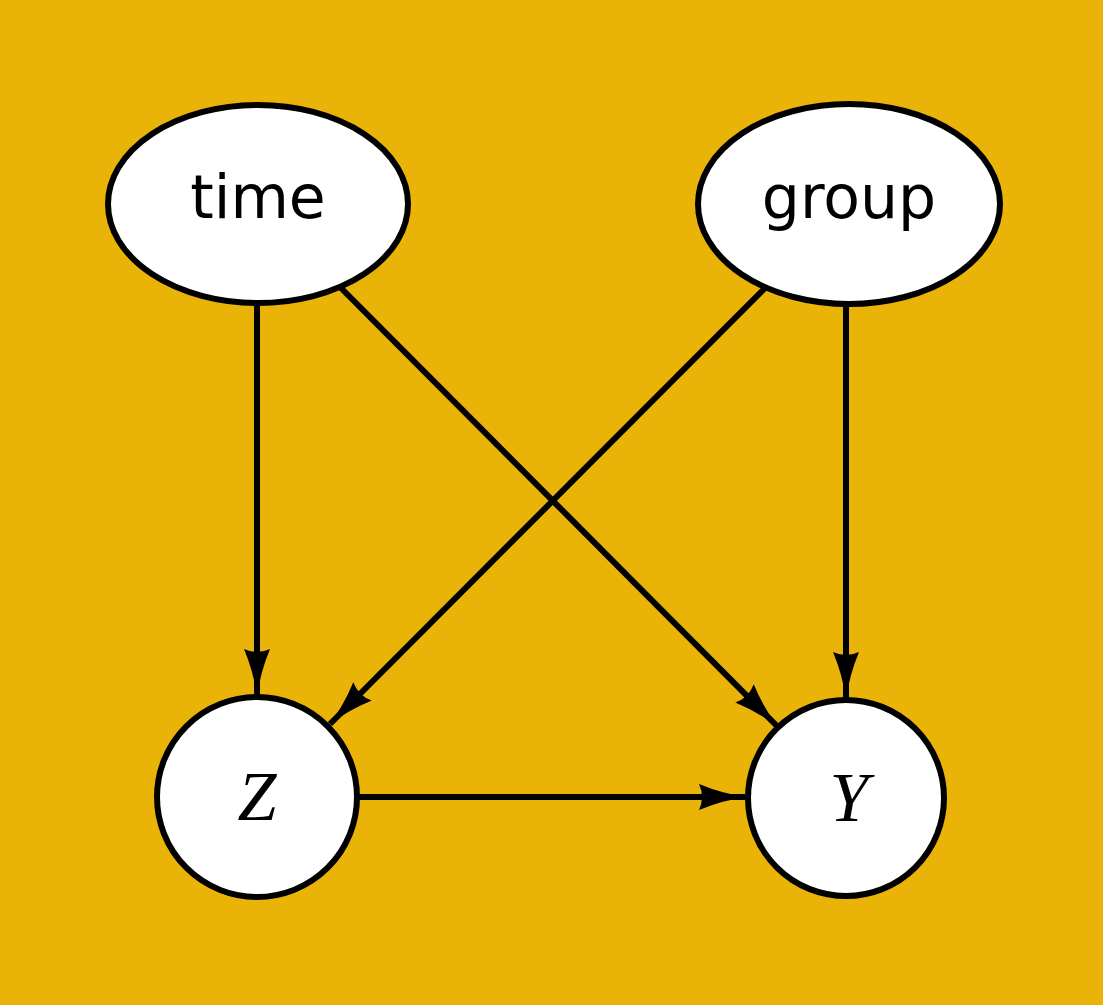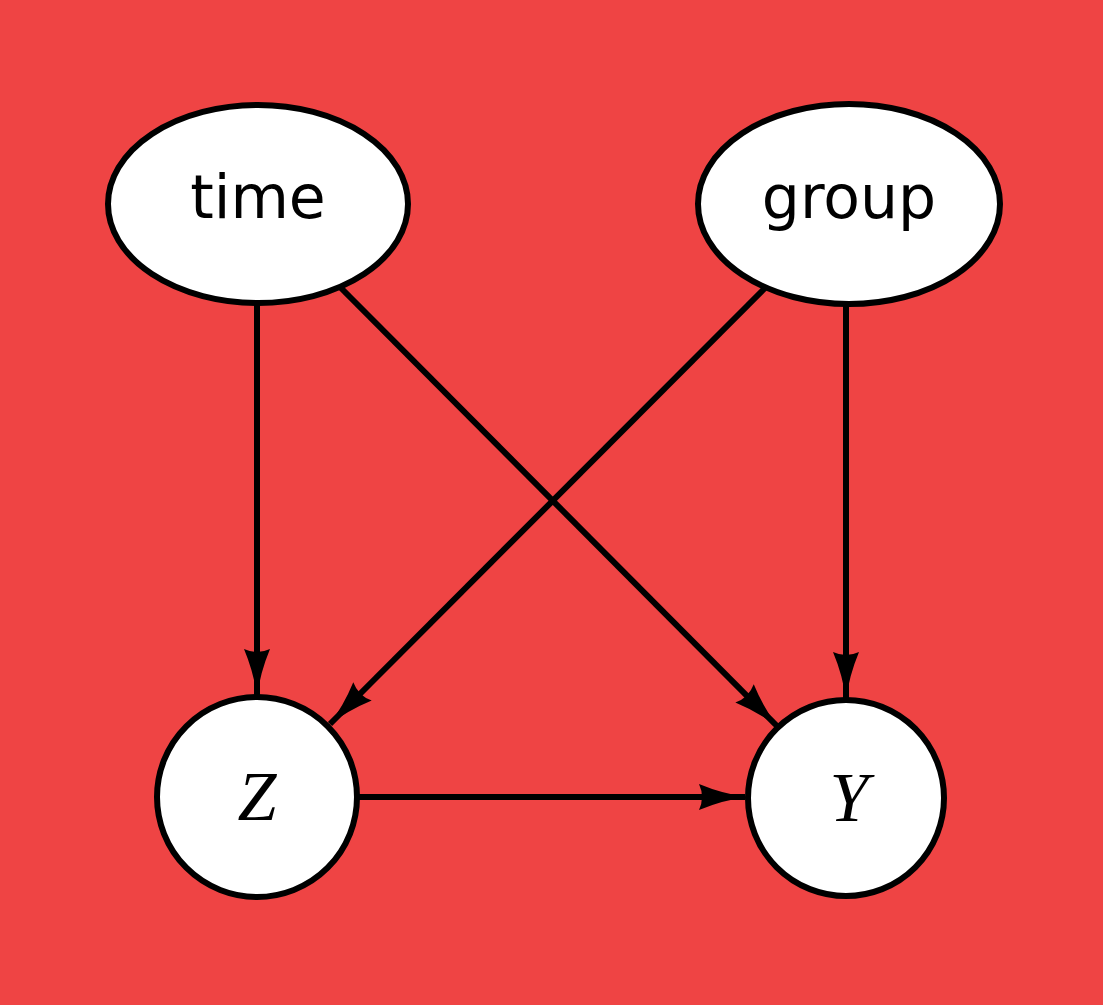--- a/index.html
+++ b/index.html
@@ -4,21 +4,21 @@
 <style>
   html, body {
     margin: 0;
     padding: 0;
     background: #ffffff;
   }
   .stage {
     position: relative;
     width: 1103px;
     height: 1005px;
-    background: #ef4444;
+    background: #eab308;
     overflow: hidden;
   }
   svg.dag {
     display: block;
     width: 1103px;
     height: 1005px;
   }
   .node-shape {
     fill: #ffffff;
     stroke: #000000;

